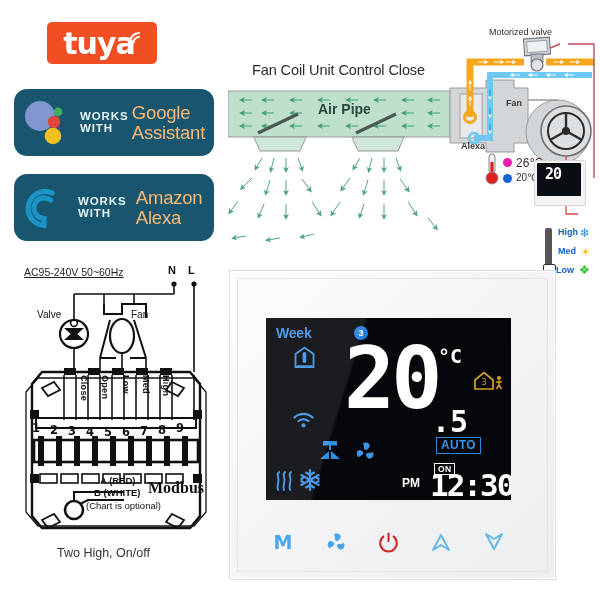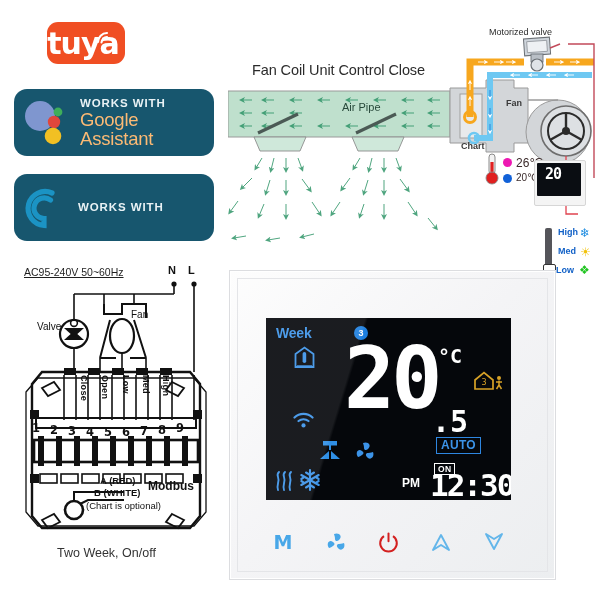--- a/index.html
+++ b/index.html
@@ -7,53 +7,53 @@
     width:600px;height:600px;overflow:hidden;
     background:#ffffff;
     font-family:"Liberation Sans","DejaVu Sans",sans-serif;
     position:relative;
     -webkit-font-smoothing:antialiased;
   }
   .abs{position:absolute;}
 
   
   #tuya-logo{
-    left:47px;top:22px;width:78px;height:42px;
-    background:#f04e23;border-radius:11px;
+    left:47px;top:22px;width:110px;height:42px;
+    background:#f04e23;border-radius:5px;
     display:flex;align-items:center;justify-content:center;
   }
   #tuya-logo .word{
     color:#fff;font-size:30px;font-weight:700;letter-spacing:-1px;
     line-height:1;position:relative;left:-3px;top:1px;
     font-family:"DejaVu Sans",sans-serif;
   }
   #tuya-logo .arc{position:absolute;right:13px;top:9px;width:16px;height:14px;}
 
   
   .badge{
     background:#17566e;border-radius:13px;
     display:flex;align-items:center;
   }
   #badge-google{left:14px;top:89px;width:200px;height:67px;}
   #badge-alexa{left:14px;top:174px;width:200px;height:67px;}
   .badge .logo{width:62px;height:67px;position:relative;flex:none;}
-  .badge .txt{display:flex;flex-direction:column;justify-content:center;line-height:1.05;}
+  .badge .txt{display:flex;flex-direction:row;justify-content:center;line-height:1.05;align-items:center;}
   .badge .works{color:#e9f2f5;font-size:11.5px;letter-spacing:.9px;font-weight:600;margin-bottom:1px;}
   .badge .brand{color:#fdba74;font-size:18.5px;font-weight:400;letter-spacing:-.2px;}
   #badge-google .txt{padding-left:4px;}
   #badge-alexa .txt{padding-left:2px;}
 
   
   #fcu-title{
     left:252px;top:62px;width:200px;
     font-size:14.5px;color:#2b2b2b;font-weight:400;letter-spacing:-.1px;
     text-align:left;
   }
   #airpipe-label{
-    left:318px;top:101px;font-size:11px;color:#27483a;font-weight:400;margin-left:24px;
+    left:318px;top:101px;font-size:14px;color:#27483a;font-weight:700;
   }
   #fan-label{left:506px;top:98px;font-size:9px;color:#3a3a3a;font-weight:700;}
   #coiler-label{left:461px;top:141px;font-size:9px;color:#3a3a3a;font-weight:700;}
   #mv-label{left:489px;top:27px;font-size:9px;color:#2b2b2b;font-weight:400;}
 
   
   .tempdot{width:9px;height:9px;border-radius:50%;}
   #td1{left:503px;top:158px;background:#ed18b2;}
   #td2{left:503px;top:174px;background:#1161d8;}
   #tl1{left:516px;top:156px;font-size:12px;color:#3b2b2b;}
@@ -73,32 +73,32 @@
   #sl-low{left:556px;top:265px;}
   #ic-snow{left:580px;top:226px;font-size:12px;color:#1d8ce0;}
   #ic-sun{left:580px;top:245px;font-size:12px;color:#f2c20c;}
   #ic-fanl{left:579px;top:263px;font-size:12px;color:#21c421;}
 
   
   #wiring{left:8px;top:262px;width:216px;height:318px;}
   #ac-label{left:24px;top:266px;font-size:10.5px;color:#1f1f1f;font-weight:400;text-decoration:underline;}
   #lbl-N{left:168px;top:264px;font-size:11px;font-weight:700;color:#111;}
   #lbl-L{left:188px;top:264px;font-size:11px;font-weight:700;color:#111;}
-  #lbl-valve{left:37px;top:321px;font-size:10px;color:#111;}
+  #lbl-valve{left:37px;top:309px;font-size:10px;color:#111;}
   #lbl-fan{left:131px;top:309px;font-size:10px;color:#111;}
   .vlbl{font-size:9px;font-weight:700;color:#111;writing-mode:vertical-rl;letter-spacing:.3px;}
   #vl-close{left:79px;top:375px;}
   #vl-open{left:100px;top:375px;}
   #vl-low{left:121px;top:375px;}
   #vl-med{left:141px;top:375px;}
   #vl-high{left:161px;top:375px;}
   .tnum{font-size:11.5px;font-weight:700;color:#111;font-family:"DejaVu Sans",sans-serif;}
   #lbl-ared{left:100px;top:475px;font-size:9.5px;font-weight:700;color:#111;}
   #lbl-bwhite{left:94px;top:487px;font-size:9.5px;font-weight:700;color:#111;}
-  #lbl-modbus{left:148px;top:479px;font-size:12px;font-weight:700;color:#111;}
+  #lbl-modbus{left:148px;top:479px;font-size:16px;font-weight:700;color:#111;font-family:Liberation Serif, serif;}
   #lbl-modopt{left:86px;top:500px;font-size:9.5px;color:#111;}
   #caption-wiring{left:57px;top:546px;font-size:12.5px;color:#333;}
 
   
   #tstat{
     left:229px;top:270px;width:325px;height:308px;
     background:linear-gradient(135deg,#fdfdfd 0%,#f4f4f6 48%,#eceef0 100%);
     border:1px solid #dcdde0;
     box-shadow:0 0 0 1px #ffffff inset;
   }
@@ -176,20 +176,21 @@
 </div>
 
 <div class="abs badge" id="badge-alexa">
   <div class="logo">
     <svg viewBox="0 0 62 67" width="62" height="67">
       <path d="M38 19 A17 17 0 1 0 30 51.5 L30 44.5 A10.3 10.3 0 1 1 36.5 26" fill="none" stroke="#1b93c4" stroke-width="5.2" stroke-linecap="round"></path>
     </svg>
   </div>
   <div class="txt">
     <span class="works">WORKS WITH</span>
+    <span class="brand">Amazon Alexa</span>
   </div>
 </div>
 
 <svg class="abs" style="left:228px;top:18px;" width="372" height="255">
   <defs>
     <marker id="grnA" markerWidth="6" markerHeight="6" refX="3" refY="3" orient="auto">
       <path d="M0,0 L6,3 L0,6 L1.6,3 Z" fill="#3d9c72"></path>
     </marker>
     <marker id="whA" markerWidth="5" markerHeight="5" refX="2.5" refY="2.5" orient="auto">
       <path d="M0,0 L5,2.5 L0,5 L1.3,2.5 Z" fill="#ffffff"></path>
@@ -306,21 +307,21 @@
 
   <path d="M340 26 L366 26 L366 160" stroke="#c24a5a" stroke-width="1.4" fill="none"></path>
   <path d="M322 30 L332 26" stroke="#c24a5a" stroke-width="1.4" fill="none"></path>
 
   <path d="M338 138 L338 196 L350 196" stroke="#e0434f" stroke-width="1.3" fill="none"></path>
 </svg>
 
 <div class="abs" id="fcu-title">Fan Coil Unit Control Close</div>
 <div class="abs" id="airpipe-label">Air Pipe</div>
 <div class="abs" id="fan-label">Fan</div>
-<div class="abs" id="coiler-label">Chart</div>
+<div class="abs" id="coiler-label">Alexa</div>
 <div class="abs" id="mv-label">Motorized valve</div>
 
 <svg class="abs" style="left:484px;top:152px;" width="16" height="34">
   <rect x="5" y="2" width="6" height="20" rx="3" fill="#f2f2f2" stroke="#8a8a8a" stroke-width="1"></rect>
   <rect x="6.4" y="10" width="3.2" height="12" fill="#e02020"></rect>
   <circle cx="8" cy="26" r="6" fill="#e02020" stroke="#8a8a8a" stroke-width=".9"></circle>
 </svg>
 
 <div class="abs tempdot" id="td1"></div>
 <div class="abs tempdot" id="td2"></div>
@@ -450,21 +451,21 @@
 <div class="abs tnum" style="left:104px;top:425px;">5</div>
 <div class="abs tnum" style="left:122px;top:425px;">6</div>
 <div class="abs tnum" style="left:140px;top:424px;">7</div>
 <div class="abs tnum" style="left:158px;top:423px;">8</div>
 <div class="abs tnum" style="left:176px;top:421px;">9</div>
 
 <div class="abs" id="lbl-ared">A (RED)</div>
 <div class="abs" id="lbl-bwhite">B (WHITE)</div>
 <div class="abs" id="lbl-modbus">Modbus</div>
 <div class="abs" id="lbl-modopt">(Chart is optional)</div>
-<div class="abs" id="caption-wiring">Two Week, On/off</div>
+<div class="abs" id="caption-wiring">Two High, On/off</div>
 
 <div class="abs" id="tstat"></div>
 <div class="abs" id="tstat-inner"></div>
 
 <div class="abs" id="lcd">
   <span class="lcd-el" id="lcd-week">Week</span>
   <span class="lcd-el" id="lcd-daybadge">3</span>
 
   <svg class="lcd-el" id="lcd-home" width="21" height="23" viewBox="0 0 21 23">
     <path d="M1.5 8 L10.5 1.5 L19.5 8 L19.5 21 L1.5 21 Z" fill="none" stroke="#3c93e8" stroke-width="1.8"></path>

